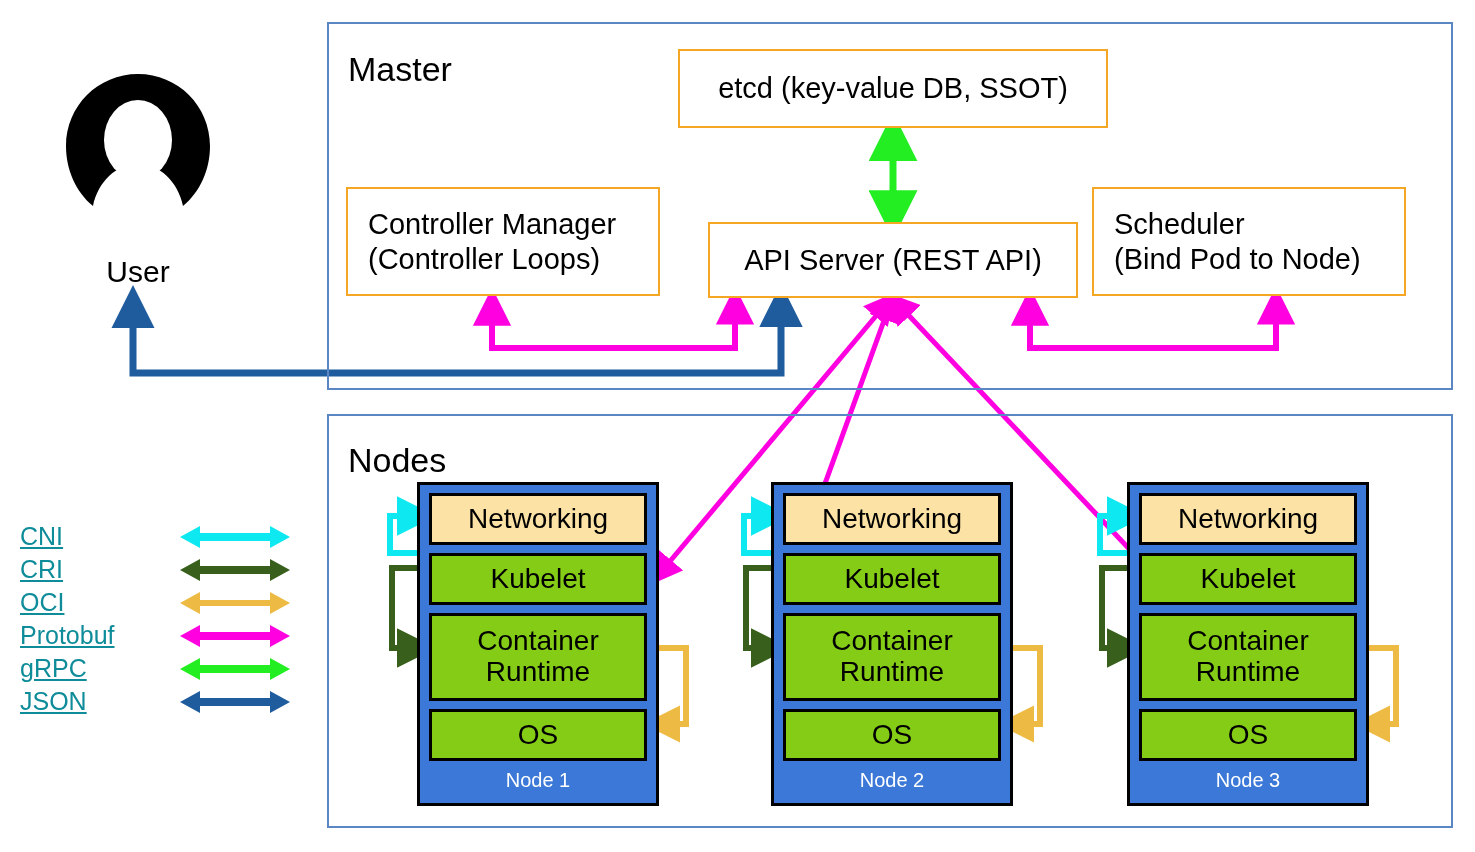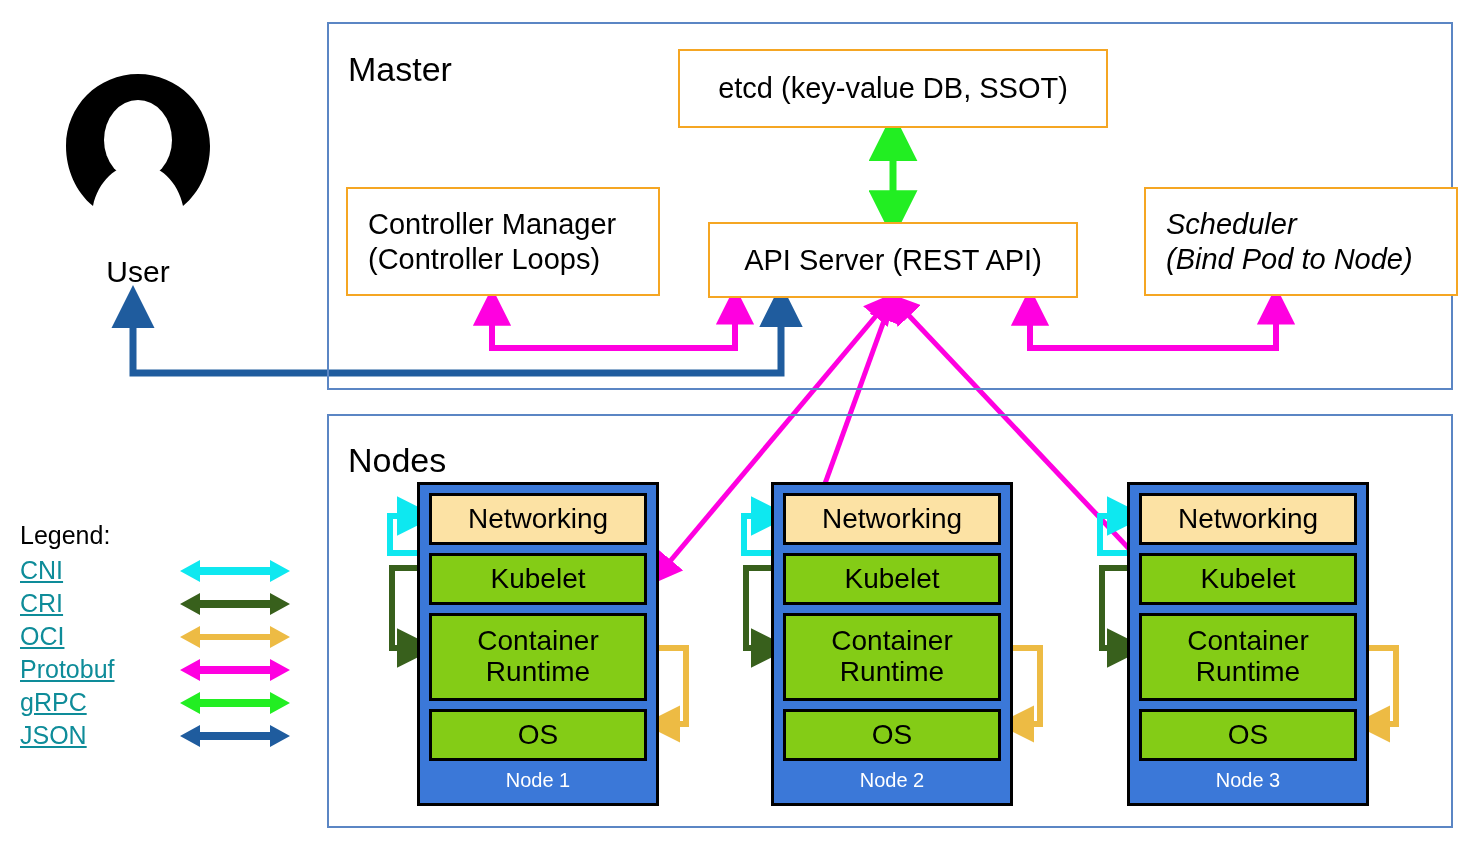--- a/index.html
+++ b/index.html
@@ -242,21 +242,21 @@
   <div class="group-box" style="left:327px; top:22px; width:1126px; height:368px;"></div>
   <div class="group-title" style="left:348px; top:52px;">Master</div>
 
   <div class="comp-box center" style="left:678px; top:49px; width:430px; height:79px;">etcd (key-value DB, SSOT)</div>
 
   <div class="comp-box" style="left:346px; top:187px; width:314px; height:109px;">Controller Manager
 (Controller Loops)</div>
 
   <div class="comp-box center" style="left:708px; top:222px; width:370px; height:76px;">API Server (REST API)</div>
 
-  <div class="comp-box" style="left:1144px; top:187px; width:314px; height:109px;font-style:italic;">Scheduler
+  <div class="comp-box" style="left:1092px; top:187px; width:314px; height:109px;">Scheduler
 (Bind Pod to Node)</div>
 
   <div class="group-box" style="left:327px; top:414px; width:1126px; height:414px;"></div>
   <div class="group-title" style="left:348px; top:443px;">Nodes</div>
 
   <div class="node" style="left:417px; top:482px; width:242px; height:324px;">
     <div class="node-layer networking" style="height:52px;">Networking</div>
     <div class="node-layer" style="height:52px;">Kubelet</div>
     <div class="node-layer" style="height:88px;">Container
 Runtime</div>
@@ -276,21 +276,20 @@
   <div class="node" style="left:1127px; top:482px; width:242px; height:324px;">
     <div class="node-layer networking" style="height:52px;">Networking</div>
     <div class="node-layer" style="height:52px;">Kubelet</div>
     <div class="node-layer" style="height:88px;">Container
 Runtime</div>
     <div class="node-layer" style="height:52px;">OS</div>
     <div class="node-name">Node 3</div>
   </div>
 
   <div class="legend" style="left:20px; top:520px; width:270px;">
-    <div class="legend-title">Legend:</div>
 
     <div class="legend-row">
       <span class="legend-label">CNI</span>
       <svg class="legend-arrow" viewBox="0 0 110 26">
         <path d="M0,13 L20,2 L20,9 L90,9 L90,2 L110,13 L90,24 L90,17 L20,17 L20,24 Z" fill="#0ee8f0"></path>
       </svg>
     </div>
 
     <div class="legend-row">
       <span class="legend-label">CRI</span>

